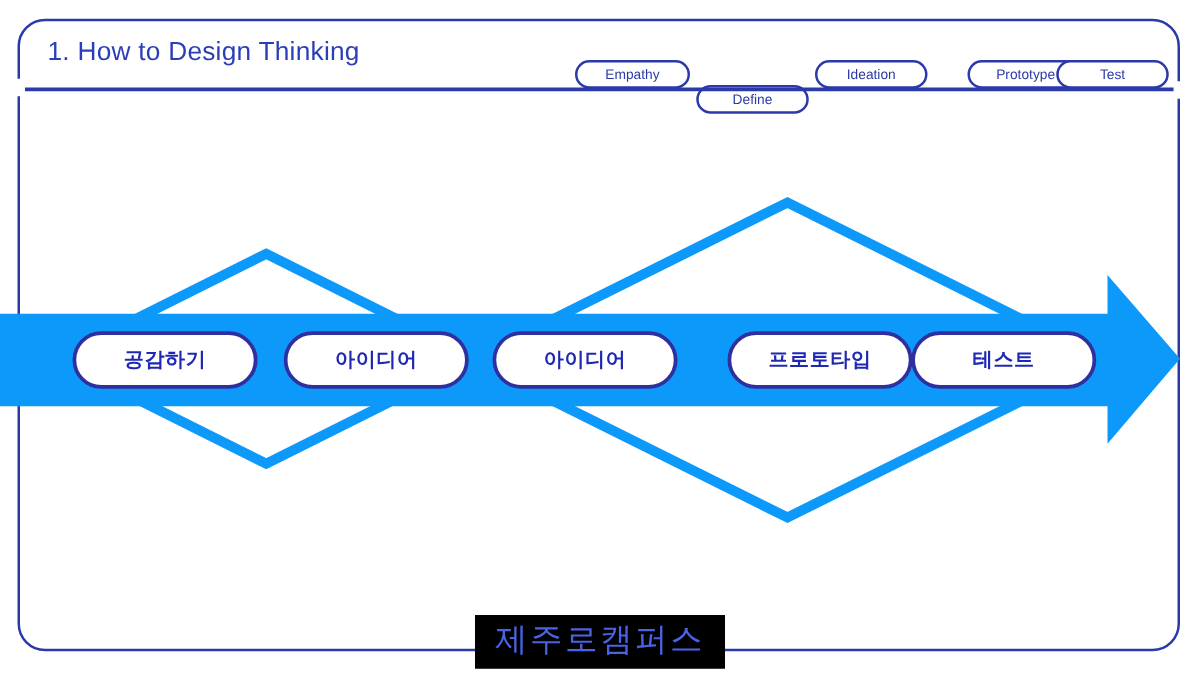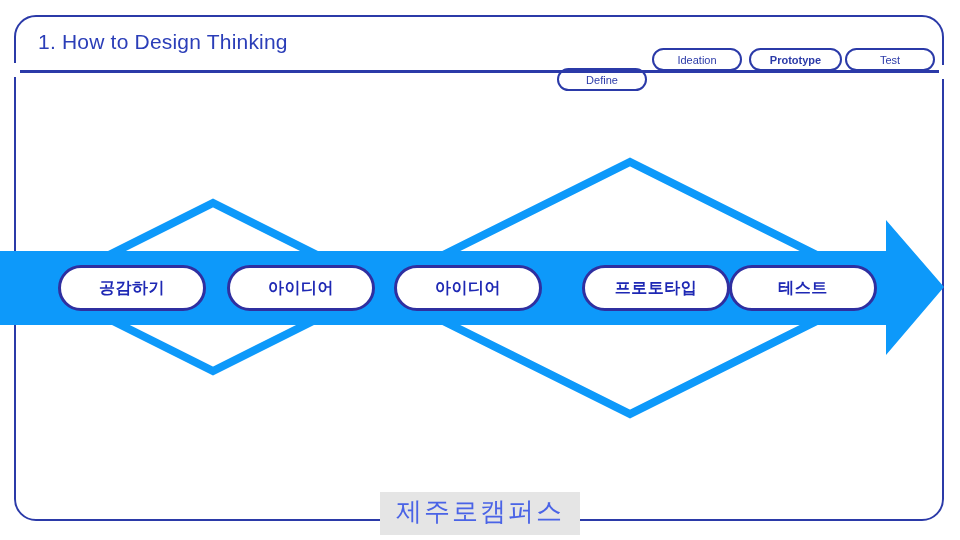--- a/index.html
+++ b/index.html
@@ -43,43 +43,46 @@
   .step-pill{
     position:absolute;top:265px;height:46px;box-sizing:border-box;
     background:#ffffff;border:3px solid #2F2FA0;border-radius:24px;
     display:flex;align-items:center;justify-content:center;
     font-size:16px;font-weight:700;color:#1E28B4;letter-spacing:.5px;
     z-index:3;
   }
 
   .logo-wrap{
     position:absolute;left:50%;top:492px;transform:translateX(-50%);
-    background:#e5e5e5;padding:2px 16px 6px 16px;z-index:2;
+    background:#000000;padding:2px 16px 6px 16px;z-index:2;
   }
   .logo-text{
     font-size:26px;font-weight:400;color:#4A63E6;letter-spacing:2px;
     white-space:nowrap;
   }
 </style>
 </head>
 <body>
 
 <div class="slide">
 
   <div class="frame"></div>
 
   <h1 class="title">1. How to Design Thinking</h1>
 
+  <div class="stage-pill" style="left:460px;width:92px;">
+    <span>Empathy</span>
+  </div>
   <div class="stage-pill" style="left:557px;width:90px;margin-top:20px;">
     <span>Define</span>
   </div>
   <div class="stage-pill" style="left:652px;width:90px;">
     <span>Ideation</span>
   </div>
-  <div class="stage-pill" style="left:749px;width:93px;font-weight:bold;">
+  <div class="stage-pill" style="left:774px;width:93px;">
     <span>Prototype</span>
   </div>
   <div class="stage-pill" style="left:845px;width:90px;">
     <span>Test</span>
   </div>
 
   <div class="divider"></div>
   <div class="border-gap left"></div>
   <div class="border-gap right"></div>
 

